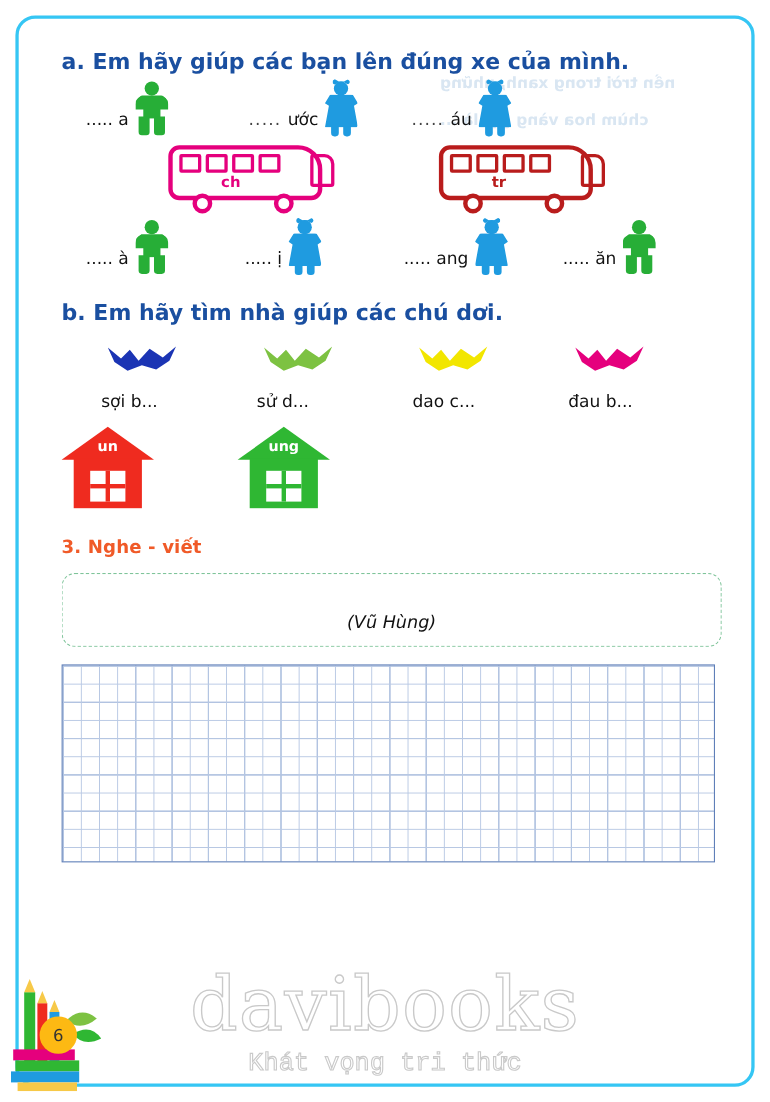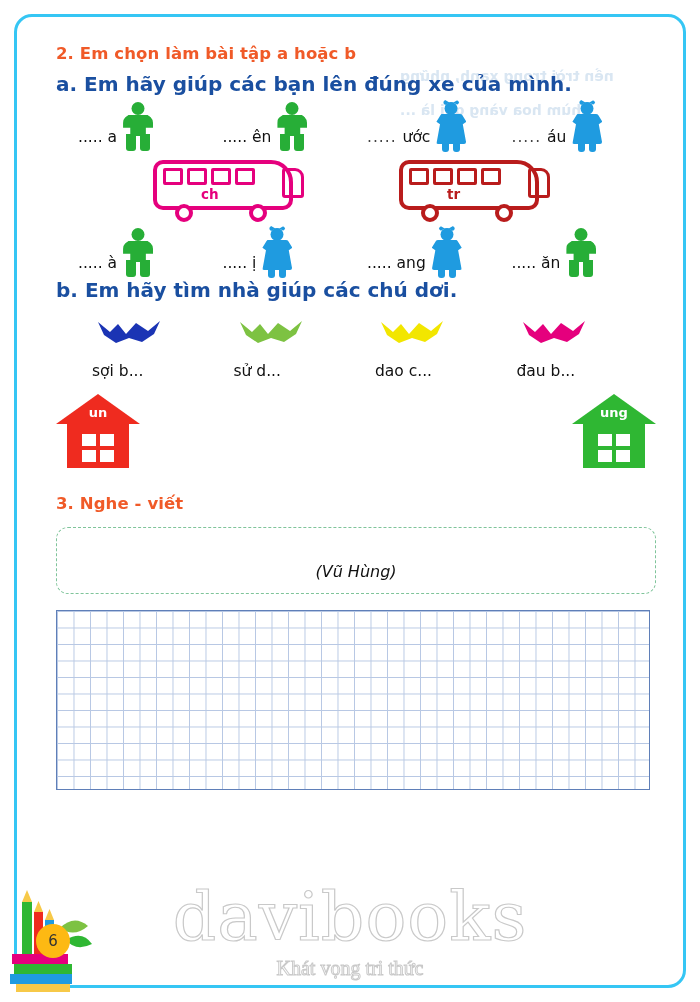--- a/index.html
+++ b/index.html
@@ -218,21 +218,21 @@
   .bat-word {
     font-size: 15.5px;
     color: #111;
     margin-top: 10px;
     margin-left: 2px;
   }
 
   
   .house-row {
     display: flex;
-    justify-content: space-between;
+    justify-content: flex-start;
     gap: 76px;
     margin-top: 14px;
   }
   .house {
     position: relative;
     width: 84px;
     height: 74px;
   }
   .house-roof {
     position: absolute;
@@ -333,22 +333,22 @@
   }
   .wm-main {
     font-family: "DejaVu Serif", "Liberation Serif", serif;
     font-size: 68px;
     color: transparent;
     -webkit-text-stroke: 1.2px #c9c9c9;
     letter-spacing: 1px;
     line-height: 1;
   }
   .wm-sub {
-    font-family: Liberation Serif, serif;
-    font-size: 20px;
+    font-family: Liberation Mono, monospace;
+    font-size: 23px;
     color: transparent;
     -webkit-text-stroke: 1px #c9c9c9;
     margin-top: 6px;
   }
 
   
   .page-num {
     position: absolute;
     left: 36px;
     bottom: 44px;
@@ -388,44 +388,34 @@
 </head>
 <body>
 
 <div class="page">
   <div class="page-border"></div>
 
   <div class="bleed">nền trời trong xanh, những chùm hoa vàng gọi là ...</div>
 
   <div class="content">
 
-    <h2 class="h-orange">2. Em chọn làm bài tập a hoặc b</h2>
     <h3 class="h-blue">a. Em hãy giúp các bạn lên đúng xe của mình.</h3>
 
     <div class="kid-row">
 
       <div class="kid-cell">
         <span class="kid-label">..... a</span>
         <span class="kid-fig right boy" style="color:#27ae37">
           <span class="kf-head"></span>
             <span class="kf-body"></span>
             <span class="kf-leg-l"></span>
             <span class="kf-leg-r"></span>
         </span>
       </div>
 
-      <div class="kid-cell">
-        <span class="kid-label">..... ên</span>
-        <span class="kid-fig right boy" style="color:#27ae37">
-          <span class="kf-head"></span>
-            <span class="kf-body"></span>
-            <span class="kf-leg-l"></span>
-            <span class="kf-leg-r"></span>
-        </span>
-      </div>
 
       <div class="kid-cell">
         <span class="kid-label"><span class="dots">..... </span><span>ước</span></span>
         <span class="kid-fig right girl" style="color:#1f9be0">
           <span class="kf-bow"></span>
             <span class="kf-head"></span>
             <span class="kf-body"></span>
             <span class="kf-leg-l"></span>
             <span class="kf-leg-r"></span>
         </span>
@@ -502,21 +492,21 @@
         <span class="kid-label">..... ăn</span>
         <span class="kid-fig right boy" style="color:#27ae37">
           <span class="kf-head"></span>
             <span class="kf-body"></span>
             <span class="kf-leg-l"></span>
             <span class="kf-leg-r"></span>
         </span>
       </div>
     </div>
 
-    <h3 class="h-blue" style="">b. Em hãy tìm nhà giúp các chú dơi.</h3>
+    <h3 class="h-blue" style="margin-top:22px">b. Em hãy tìm nhà giúp các chú dơi.</h3>
 
     <div class="bat-row">
       <div class="bat-cell">
         <svg class="bat" viewBox="0 0 66 30">
           <path d="M2 4 L14 14 L22 6 L30 16 L40 5 L52 13 L64 3 L58 16 L46 24 L33 20 L20 25 L8 17 Z" fill="#1b34b4"></path>
         </svg>
         <div class="bat-word">sợi b...</div>
       </div>
       <div class="bat-cell">
         <svg class="bat" viewBox="0 0 66 30">

